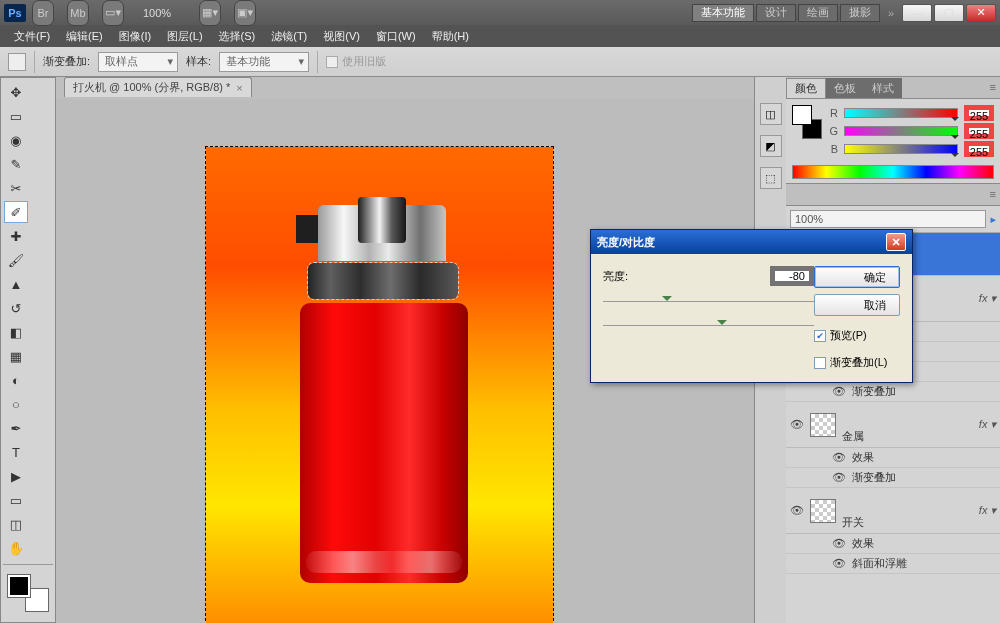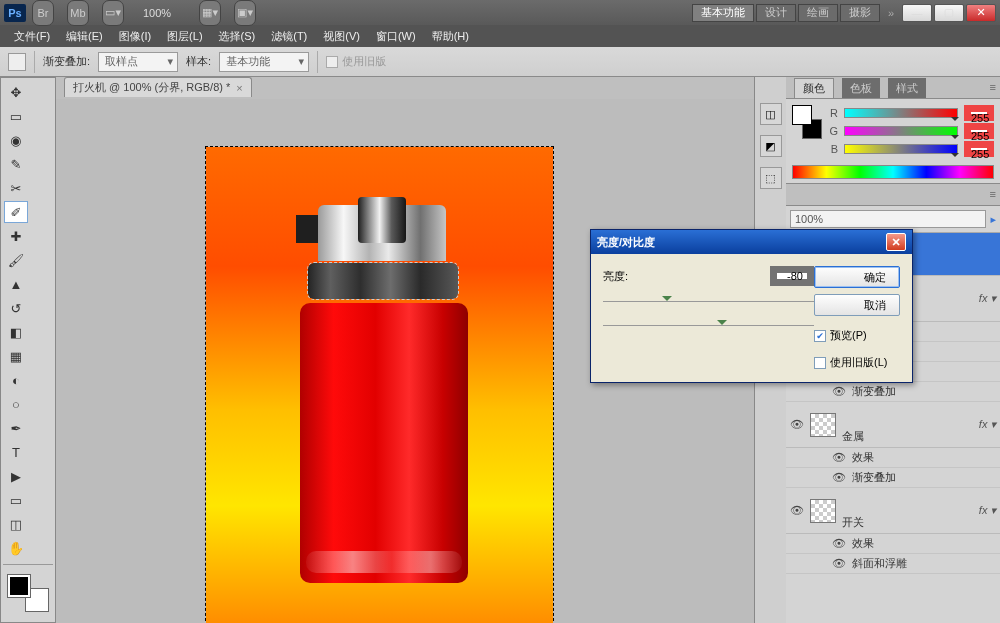--- a/index.html
+++ b/index.html
@@ -61,37 +61,37 @@
 .collar { width:150px; height:36px; margin-left:18px; margin-top:2px; border-radius:6px; background:linear-gradient(90deg,#242424,#5f5f5f 15%,#2e2e2e 35%,#6d6d6d 55%,#2a2a2a 75%,#585858); outline:1px dashed #ccc; }
 .body-red { width:168px; height:280px; margin-left:10px; margin-top:4px; border-radius:10px; background:linear-gradient(90deg,#b00000,#ff0a0a 20%,#e20000 45%,#ff2a2a 65%,#c80000 85%,#8e0000); position:relative; }
 .body-red::after { content:""; position:absolute; left:6px; right:6px; bottom:10px; height:22px; border-radius:10px; background:linear-gradient(90deg, rgba(255,255,255,.05), rgba(255,255,255,.5) 30%, rgba(255,255,255,.1) 55%, rgba(255,255,255,.4) 80%, rgba(255,255,255,.05)); }
 
 
 .right-dock { width:246px; display:flex; }
 .dock-icons { width:32px; background:#cfcfcf; border-left:1px solid #888; display:flex; flex-direction:column; align-items:center; padding-top:26px; gap:10px; }
 .dock-icons .di { width:22px; height:22px; background:#d7d7d7; border:1px solid #999; cursor:pointer; display:flex; align-items:center; justify-content:center; }
 .panels { width:214px; display:flex; flex-direction:column; }
 .panel-tabs { height:22px; background:#bfbfbf; display:flex; align-items:flex-end; border-bottom:1px solid #8a8a8a; position:relative; }
-.panel-tabs .pt { height:20px; padding:0 8px; color:#ccc; background:#6d6d6d; display:flex; align-items:center; cursor:pointer;margin-left:8px; }
+.panel-tabs .pt { height:20px; padding:0 8px; color:#ccc; background:#6d6d6d; display:flex; align-items:center; cursor:pointer; }
 .panel-tabs .pt.active { background:#d4d4d4; color:#333; border:1px solid #8a8a8a; border-bottom:none; }
 .panel-tabs .menu { position:absolute; right:4px; top:4px; color:#666; cursor:pointer; }
 .color-panel { background:#d4d4d4; padding:6px 6px 4px 6px; border-bottom:1px solid #8a8a8a; }
 .cp-top { display:flex; gap:6px; }
 .cp-swatch { width:30px; height:34px; position:relative; }
 .cp-swatch .fg { position:absolute; width:20px; height:20px; background:#fff; border:1px solid #000; top:0; left:0; }
 .cp-swatch .bg { position:absolute; width:20px; height:20px; background:#000; border:1px solid #666; bottom:0; right:0; }
 .sliders { flex:1; }
 .srow { display:flex; align-items:center; gap:6px; margin-bottom:2px; }
 .srow .lab { width:10px; text-align:right; color:#555; }
 .srow .bar { flex:1; height:10px; border:1px solid #888; position:relative; }
 .srow .bar.r { background:linear-gradient(90deg,#0ff,#f00); }
 .srow .bar.g { background:linear-gradient(90deg,#f0f,#0f0); }
 .srow .bar.b { background:linear-gradient(90deg,#ff0,#00f); }
 .srow .bar .h { position:absolute; right:-2px; top:8px; width:0; height:0; border:4px solid transparent; border-top-color:#333; }
-.srow .val { width:30px; height:16px; border:7px solid #ef4444; background:#fff; text-align:center; }
+.srow .val { width:30px; height:16px; border:5px solid #ef4444; background:#fff; text-align:center; }
 .spectrum { height:14px; margin-top:6px; background:linear-gradient(90deg,#f00,#ff0,#0f0,#0ff,#00f,#f0f,#f00); border:1px solid #888; }
 
 
 .layers-panel { flex:1; background:#d4d4d4; overflow:auto; }
 .ly-opts { display:flex; gap:4px; padding:4px; border-bottom:1px solid #aaa; align-items:center; }
 .ly-opts .combo { flex:1; height:18px; border:1px solid #999; background:#f3f3f3; padding:0 4px; display:flex; align-items:center; color:#555; }
 .ly-row { display:flex; align-items:center; padding:3px 4px; border-bottom:1px solid #bbb; gap:6px; min-height:30px; }
 .ly-row.sel { background:#3875d7; color:#fff; }
 .ly-row:not(.sel) { color:#333; }
 .eye { width:14px; text-align:center; color:#444; cursor:pointer; }
@@ -104,21 +104,21 @@
 
 
 .dialog { position:absolute; left:590px; top:229px; width:323px; background:#ece9d8; border:1px solid #0a246a; box-shadow:2px 2px 6px rgba(0,0,0,.4); }
 .dlg-title { height:24px; background:linear-gradient(#2a6fd5,#0a3f9e); color:#fff; display:flex; align-items:center; padding:0 6px; font-weight:bold; }
 .dlg-title .sp { flex:1; }
 .dlg-close { width:20px; height:18px; background:linear-gradient(#f59a8b,#d13c1f); border:1px solid #fff; border-radius:2px; color:#fff; display:flex; align-items:center; justify-content:center; cursor:pointer; }
 .dlg-body { padding:12px; display:flex; }
 .dlg-left { flex:1; }
 .dlg-field { display:flex; align-items:center; margin-bottom:6px; }
 .dlg-field .lab { width:60px; }
-.dlg-field .val { width:44px; height:20px; border:7px solid #737373; background:#fff; text-align:right; padding:0 4px; display:flex; align-items:center; justify-content:flex-end; }
+.dlg-field .val { width:44px; height:20px; border:5px solid #737373; background:#fff; text-align:right; padding:0 4px; display:flex; align-items:center; justify-content:flex-end; }
 .dlg-slider { height:10px; border-bottom:1px solid #999; position:relative; margin:0 0 14px 0; }
 .dlg-slider .handle { position:absolute; top:4px; width:0; height:0; border:5px solid transparent; border-top-color:#4a834a; }
 .dlg-right { width:86px; display:flex; flex-direction:column; gap:6px; }
 .dlg-btn { height:22px; border:1px solid #7f9db9; background:linear-gradient(#fefefe,#e4e4e4); display:flex; align-items:center; justify-content:center; cursor:pointer; border-radius:2px;padding-left:36px; }
 .dlg-btn.def { border:1px solid #2a6fd5; box-shadow:inset 0 0 0 1px #9cc0f0; }
 .dlg-chk { display:flex; align-items:center; gap:4px; margin-top:6px; }
 .dlg-chk .box { width:12px; height:12px; border:1px solid #7f9db9; background:#fff; display:flex; align-items:center; justify-content:center; font-size:9px; color:#2a6fd5; }
 </style>
 </head>
 <body>
@@ -371,17 +371,17 @@
     </div>
     <div class="dlg-right">
       <div class="dlg-btn def">确定</div>
       <div class="dlg-btn">取消</div>
       <div class="dlg-chk">
           <div class="box">✔</div>
           <span>预览(P)</span>
         </div>
       <div class="dlg-chk">
           <div class="box"></div>
-          <span>使用旧版(L)</span>
+          <span>渐变叠加(L)</span>
         </div>
     </div>
   </div>
 </div>
 
 </body></html>

